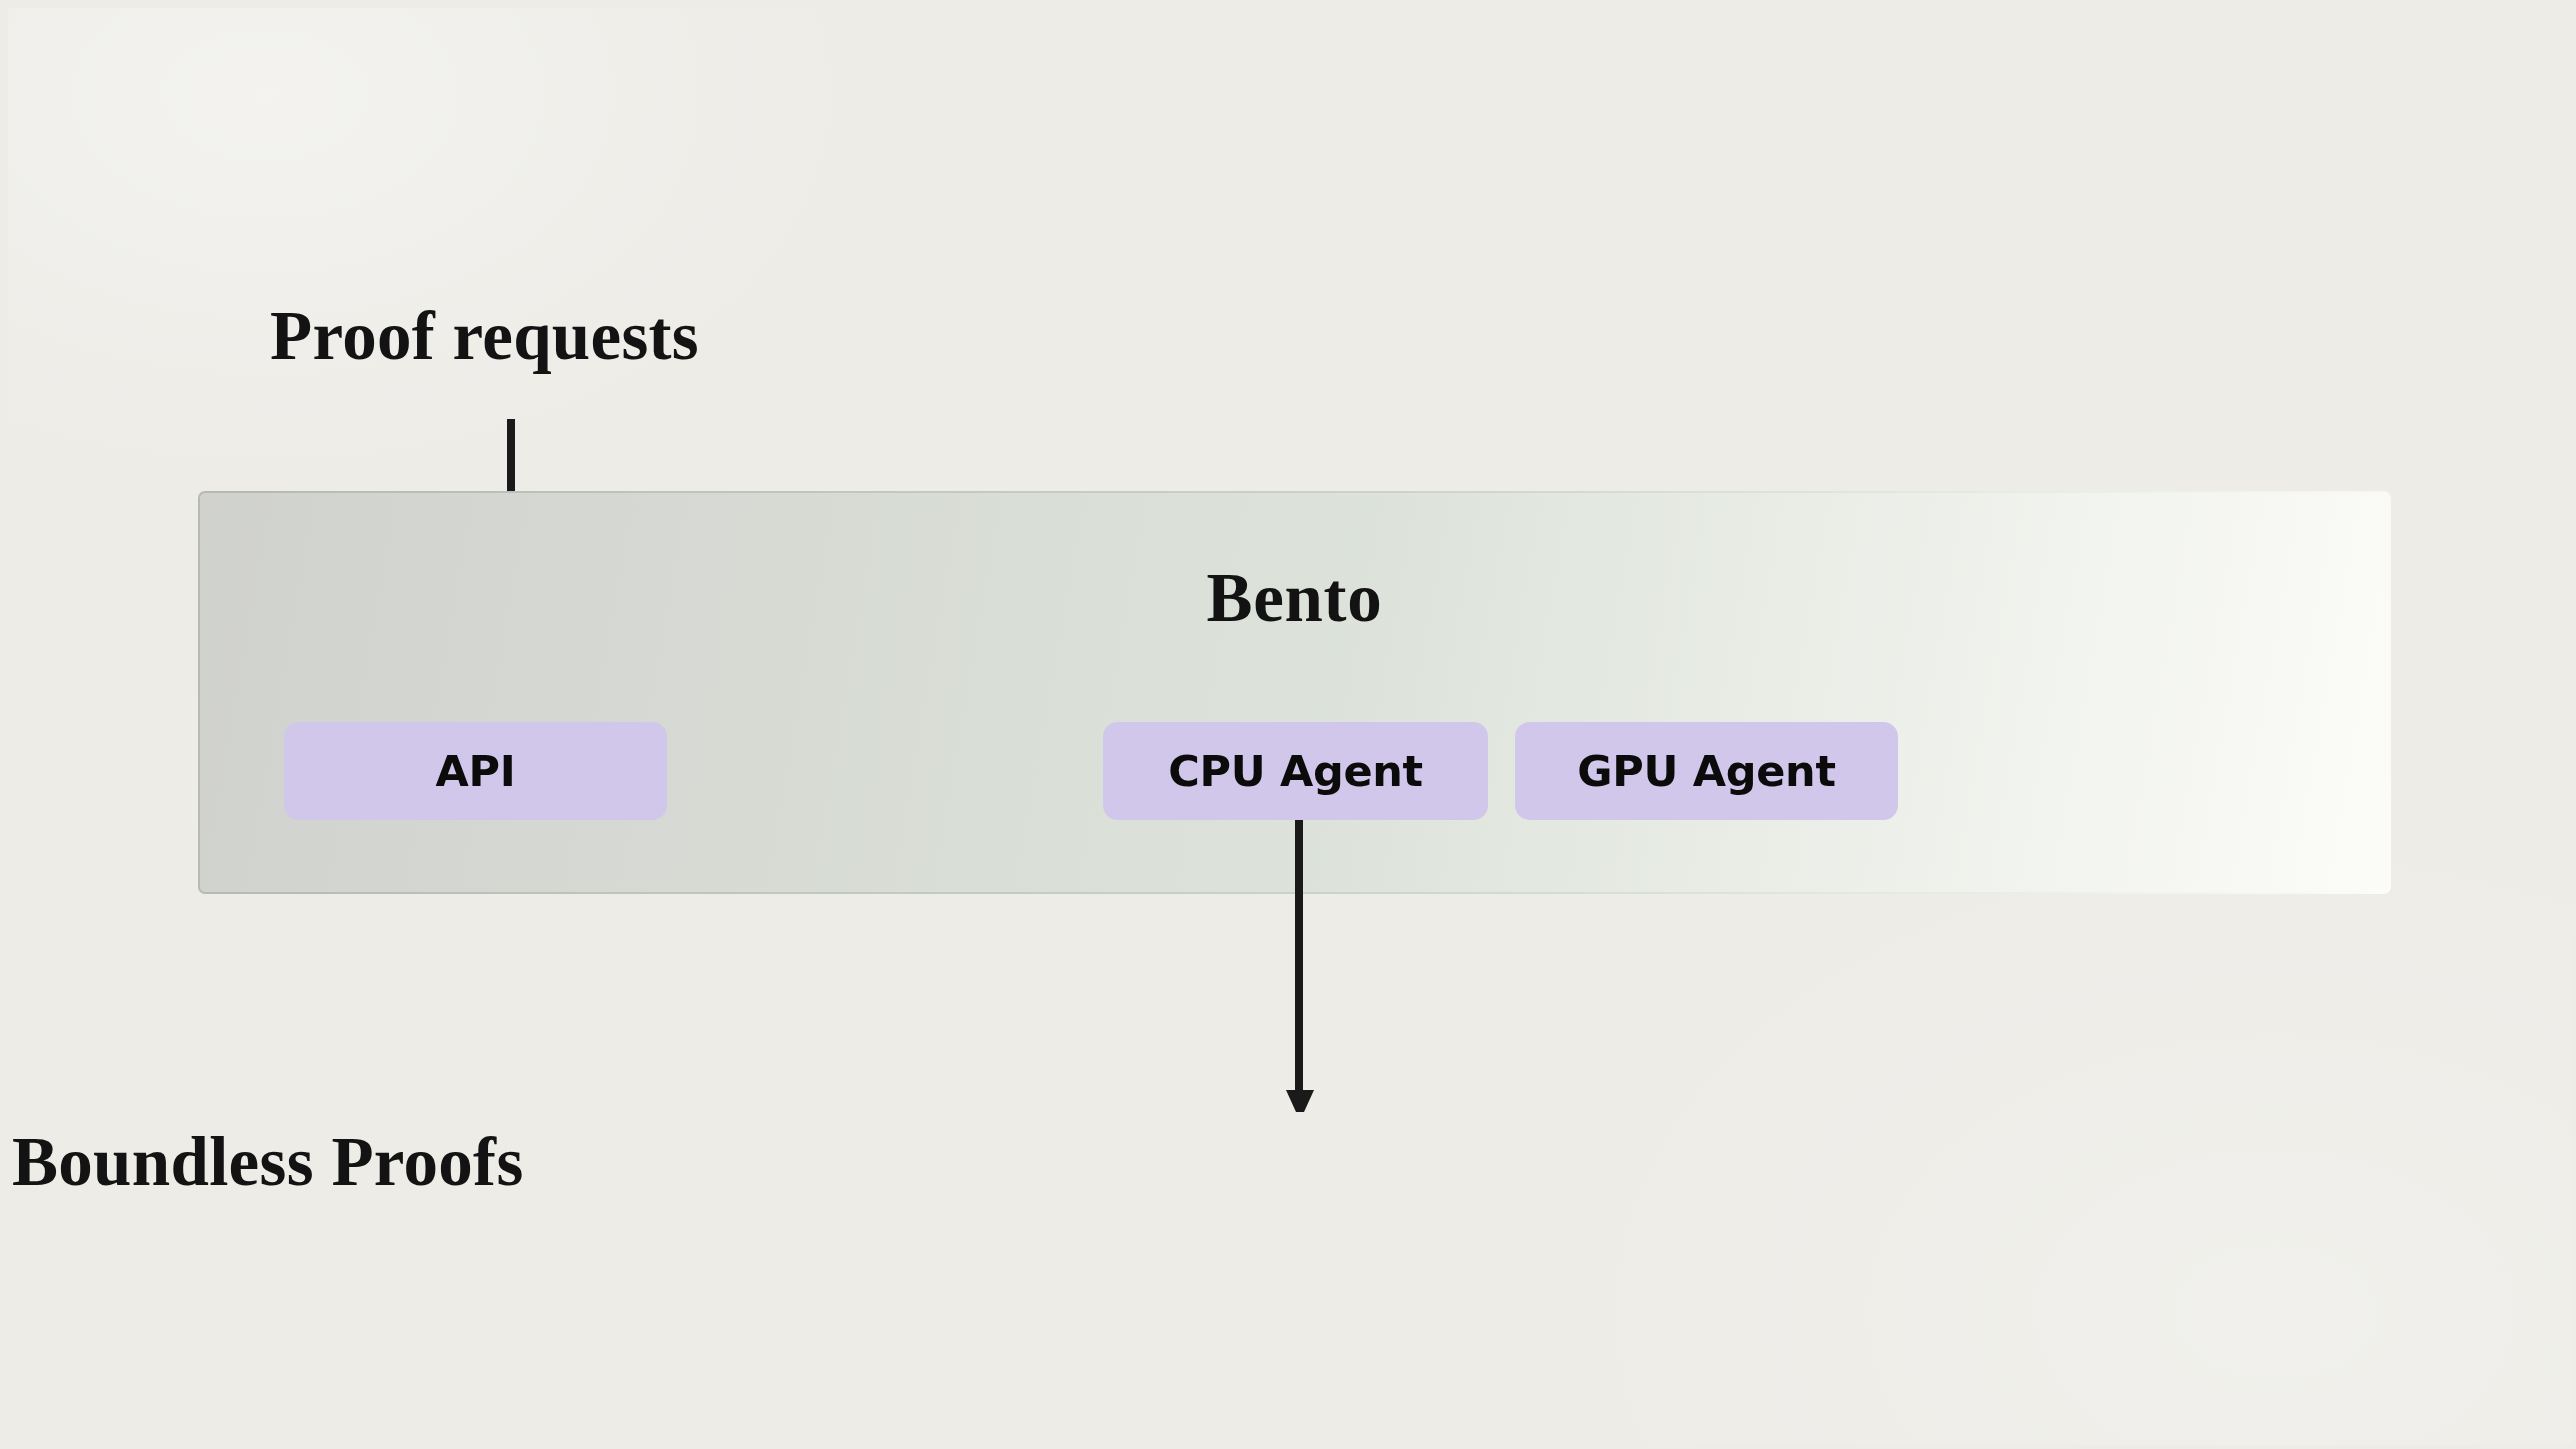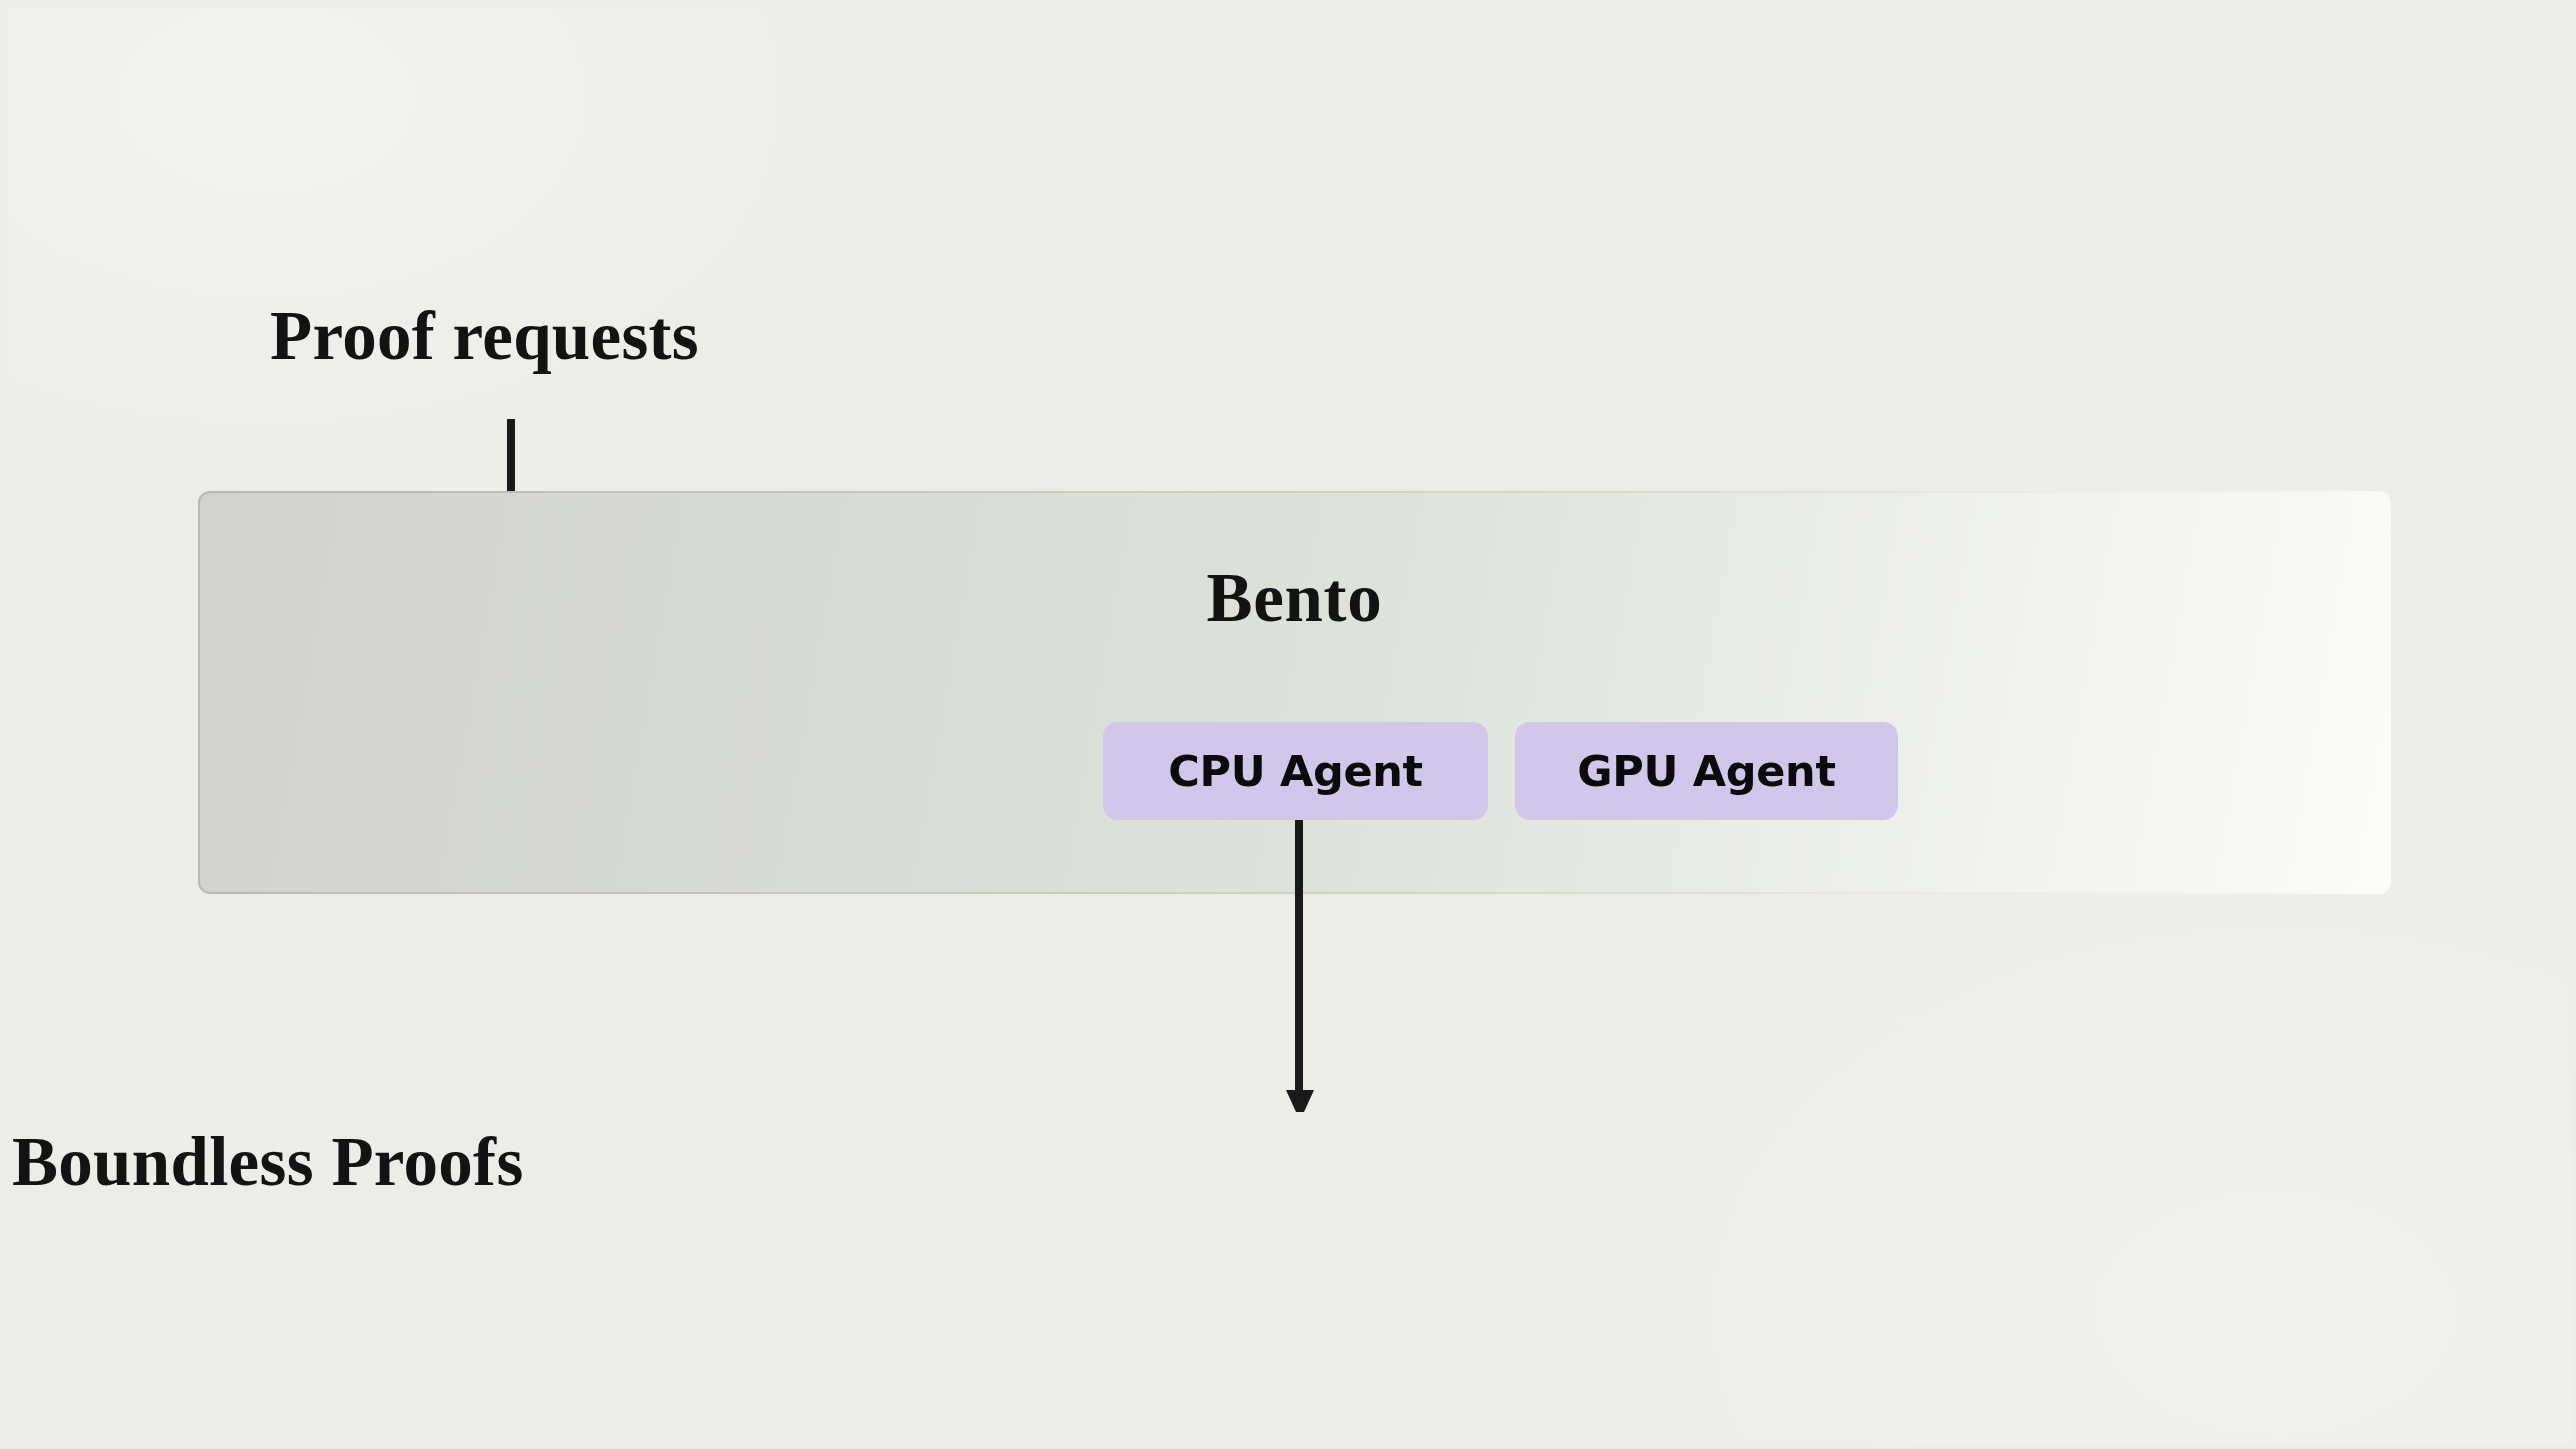--- a/index.html
+++ b/index.html
@@ -59,21 +59,21 @@
   #arrow-in .head{top:272px;}
   #arrow-out{left:1288px;top:812px;}
   #arrow-out .shaft{height:270px;}
   #arrow-out .head{top:270px;}
 
   #bento-container{
     position:absolute;
     left:190px;top:483px;
     width:2193px;height:403px;
     border:2px solid transparent;
-    border-radius:12px;
+    border-radius:7px;
     background:
       linear-gradient(rgba(252,252,248,0.38), rgba(252,252,248,0.38)) padding-box,
       linear-gradient(100deg, var(--border-left) 0%, var(--border-mid) 52%, var(--border-right) 100%) border-box;
   }
   #bento-title{
     position:absolute;
     left:0;top:67px;
     width:100%;
     text-align:center;
     font-family:"Liberation Serif", serif;
@@ -115,20 +115,23 @@
 
   <div id="arrow-in" class="arrow">
     <div class="shaft"></div>
     <div class="head"></div>
   </div>
 
   <div id="bento-container">
     <div id="bento-title">Bento</div>
   </div>
 
+  <div id="node-api" class="node">
+    <span>API</span>
+  </div>
   <div id="node-cpu-agent" class="node">
     <span>CPU Agent</span>
   </div>
   <div id="node-gpu-agent" class="node">
     <span>GPU Agent</span>
   </div>
 
   <div id="arrow-out" class="arrow">
     <div class="shaft"></div>
     <div class="head"></div>

